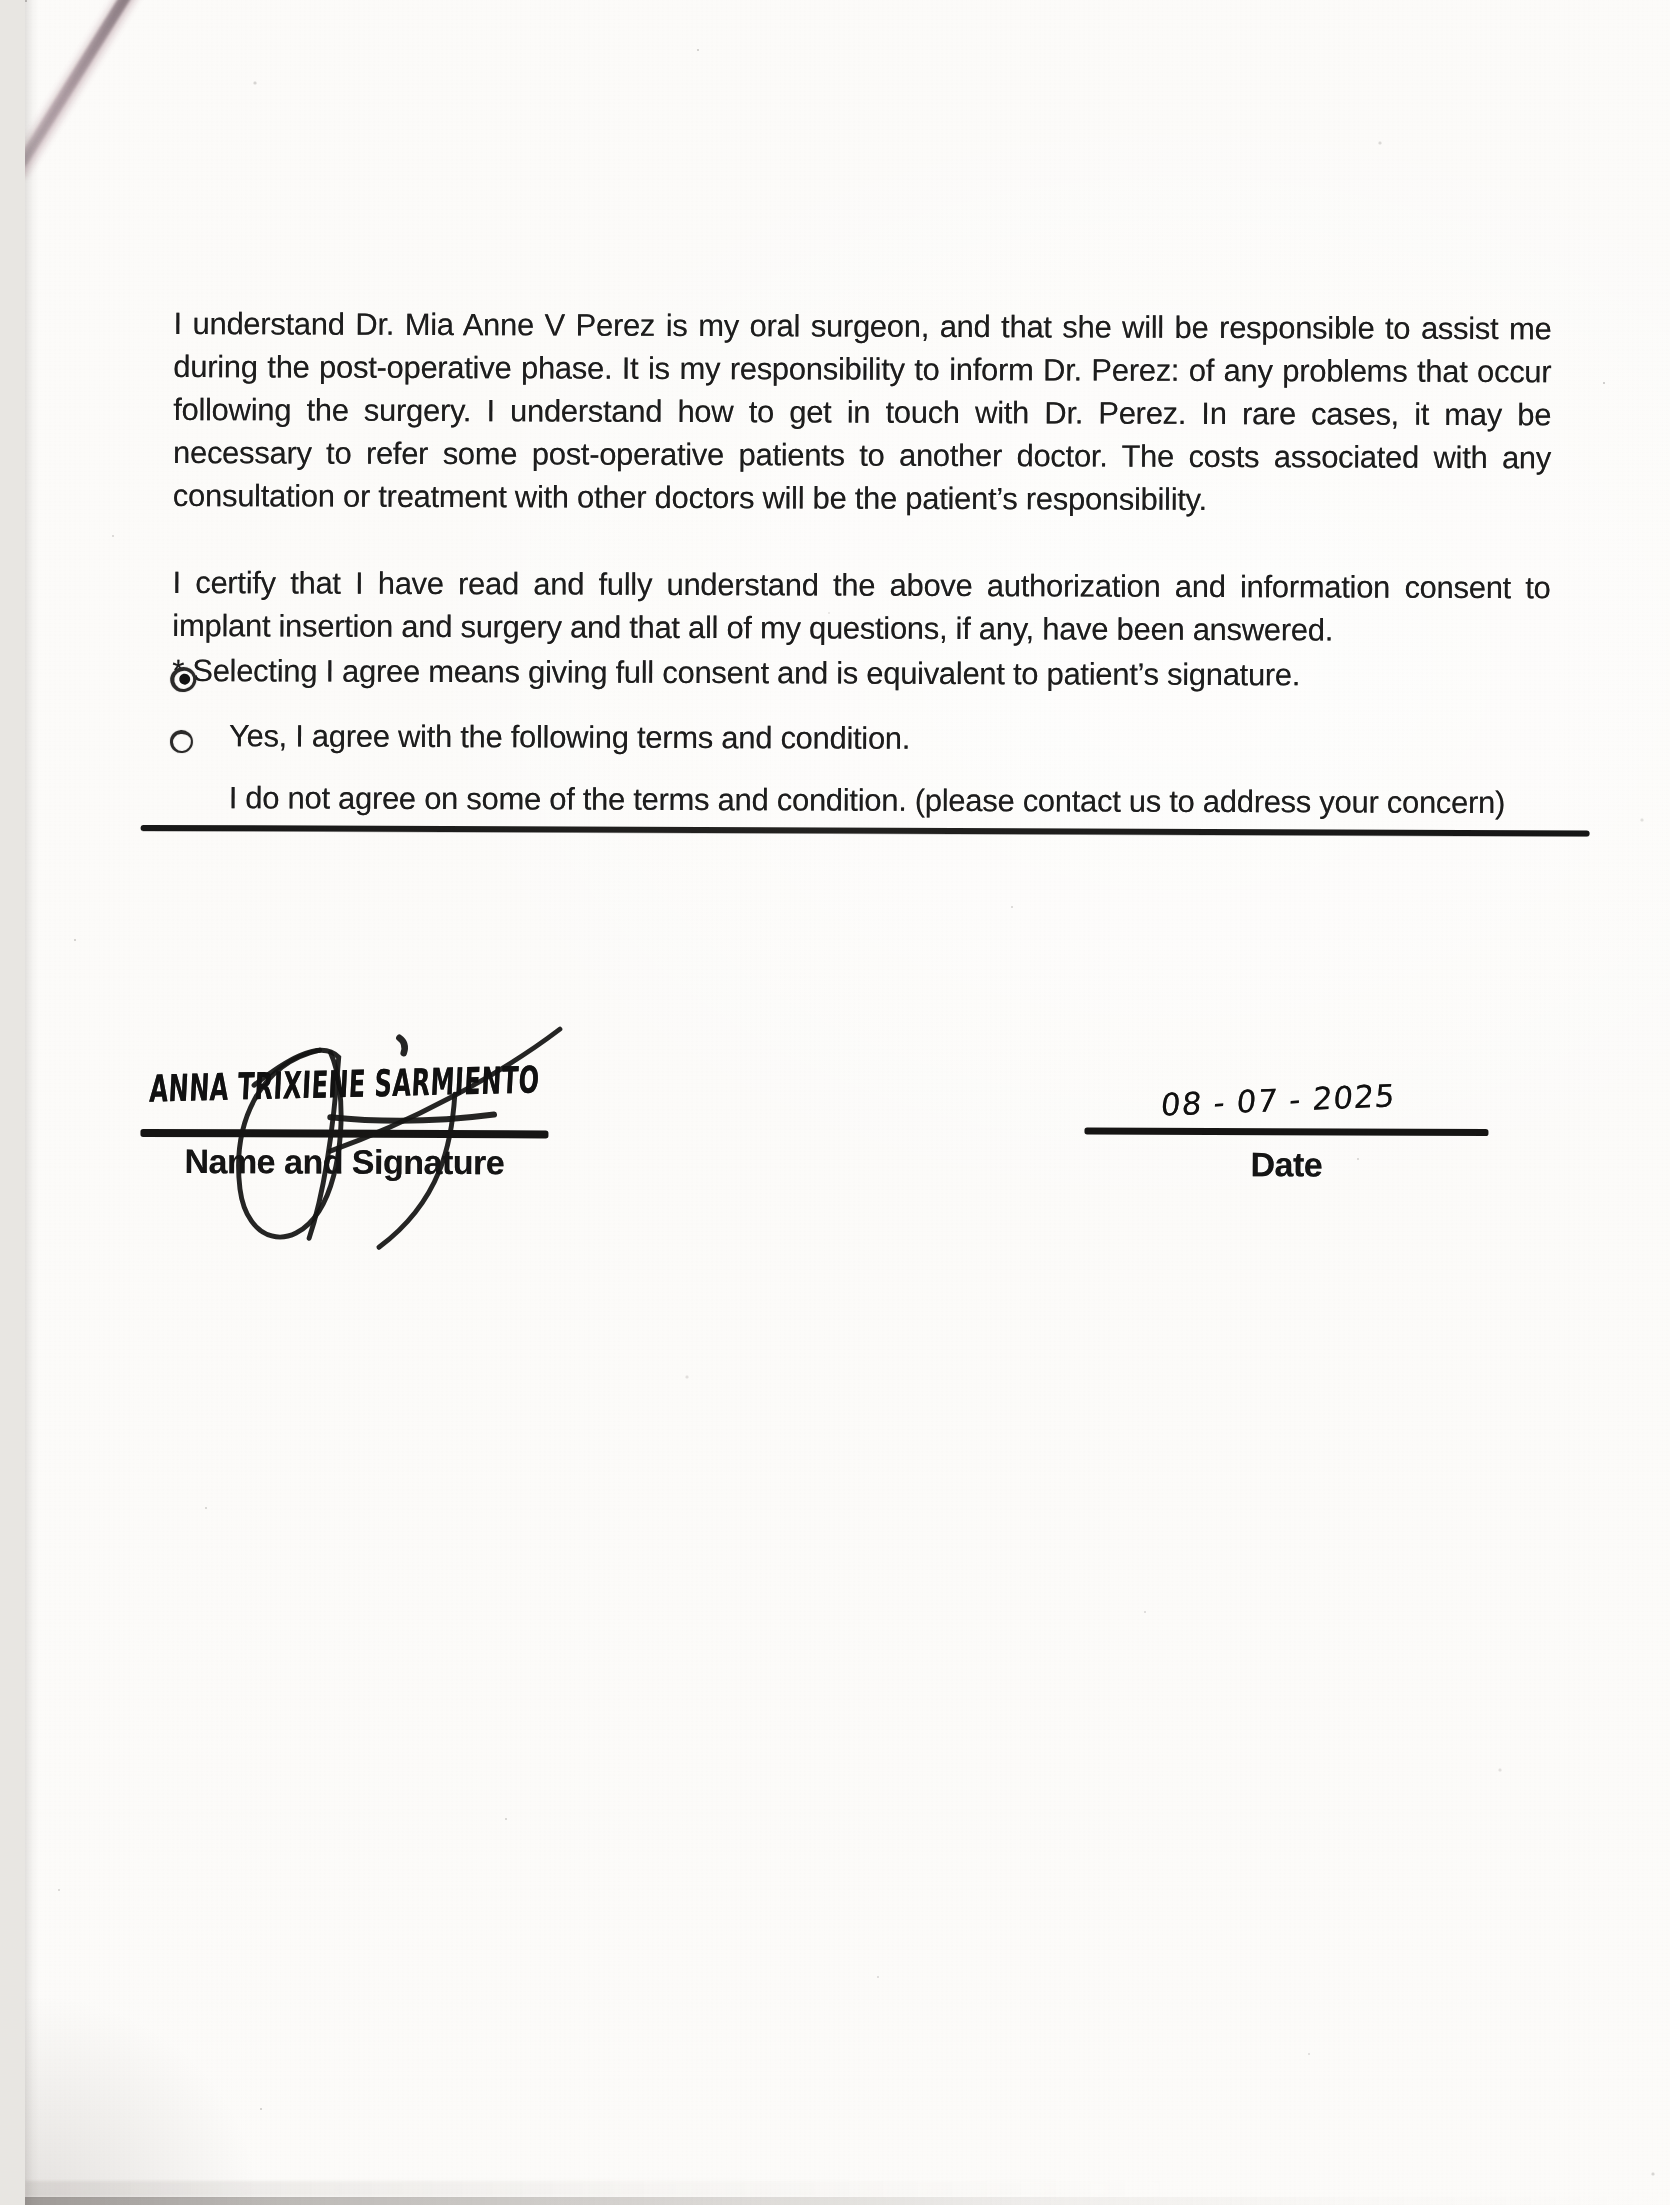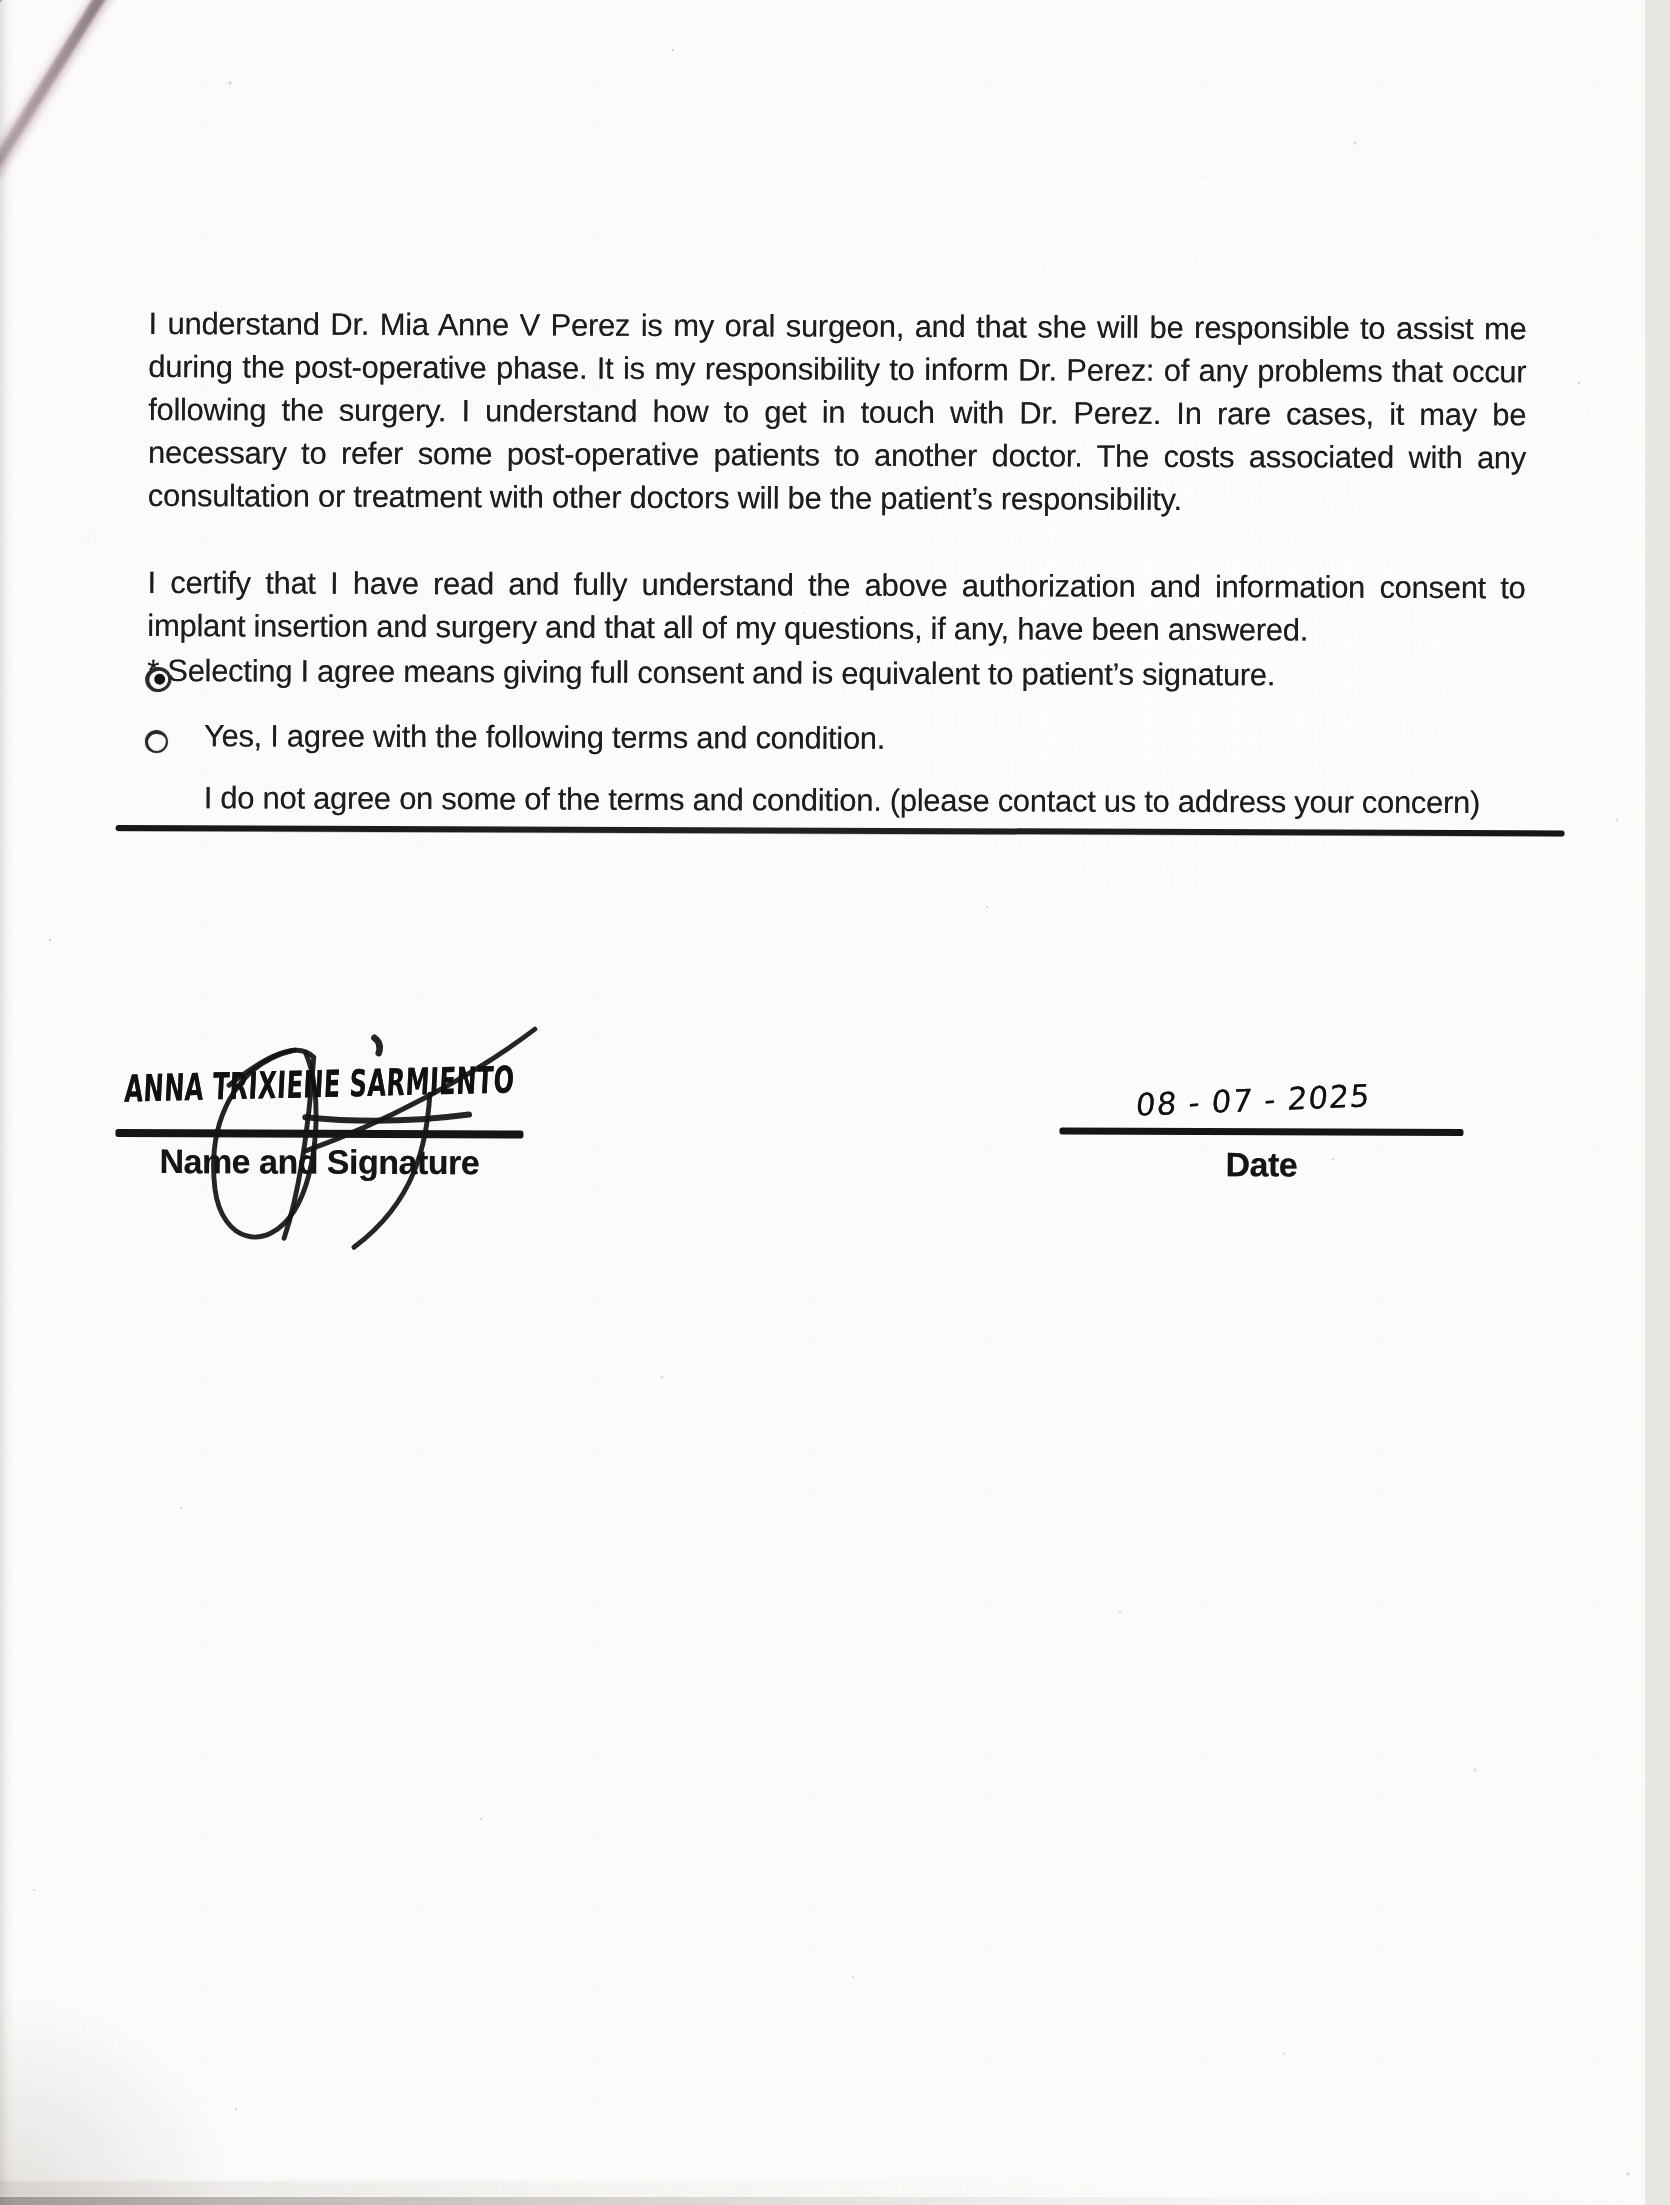--- a/index.html
+++ b/index.html
@@ -11,20 +11,21 @@
     width:1671px;height:2205px;overflow:hidden;
     background:#e8e6e2;
     font-family:"Liberation Sans", sans-serif;
   }
   .page{
     position:relative;width:1645px;height:2205px;overflow:hidden;
     background:
       radial-gradient(1201px 874px at 70% 30%, rgba(255,255,255,.6), rgba(255,255,255,0) 70%),
       var(--paper);
     color:var(--ink);
+    margin-left:25px;
   }
   
   .grain{
     position:absolute;inset:0;pointer-events:none;opacity:.5;
     background:
       repeating-linear-gradient(90deg, rgba(120,115,110,.012) 0 1.6px, rgba(255,255,255,0) 1.6px 4.9px),
       repeating-linear-gradient(0deg, rgba(120,115,110,.01) 0 1.1px, rgba(255,255,255,0) 1.1px 3.8px);
   }
   
   .streak{

